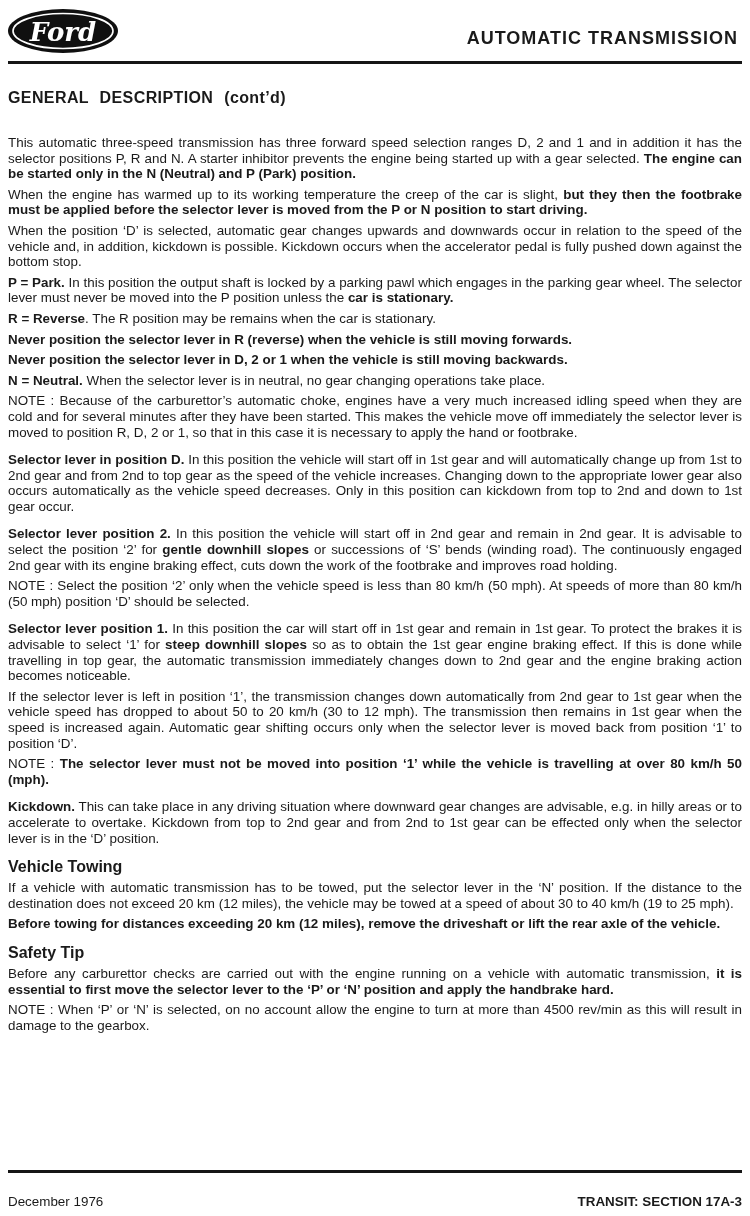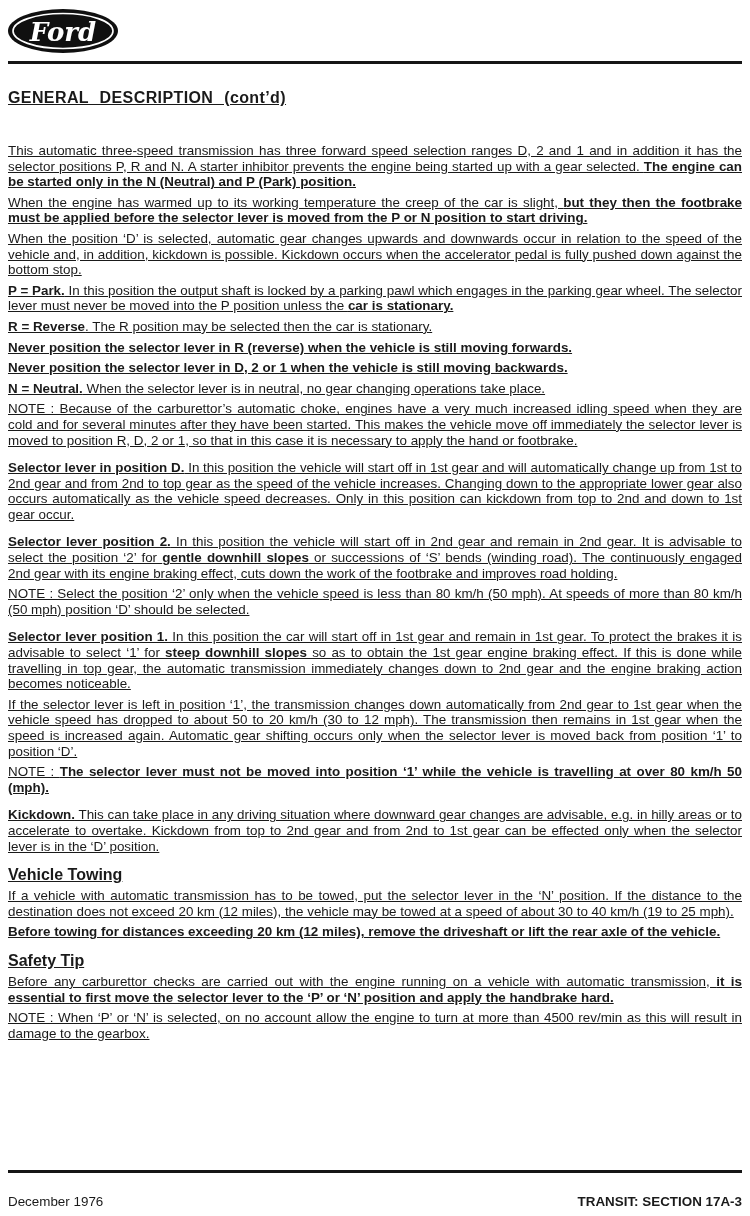--- a/index.html
+++ b/index.html
@@ -5,21 +5,20 @@
   html, body { margin: 0; padding: 0; background: #ffffff; }
   .page {
     position: relative;
     width: 750px;
     height: 1216px;
     background: #ffffff;
     color: #1a1a1a;
     font-family: "Liberation Sans", sans-serif;
     overflow: hidden;
     box-sizing: border-box;
-    text-decoration: underline;
   }
   
   .header { position: relative; padding: 8px 8px 0 8px; height: 53px; }
   .logo-wrap { position: absolute; left: 7px; top: 8px; }
   .doc-title {
     position: absolute;
     right: 12px;
     top: 28px;
     font-size: 18px;
     font-weight: bold;
@@ -44,21 +43,21 @@
   .content {
     margin: 0 8px;
     padding-top: 29px;
   }
   .content p {
     margin: 5px 0 0 0;
     text-align: justify;
     font-size: 13.4px;
     line-height: 15.6px;
   }
-  .content p:first-child { margin-top: 8px; }
+  .content p:first-child { margin-top: 0; }
   .content p.gap-lg { margin-top: 12px; }
   .content h3.sub {
     margin: 13px 0 2px 0;
     font-size: 16px;
     font-weight: bold;
     line-height: 16px;
   }
   .content b { font-weight: 700; }
   
   .footer {
@@ -84,31 +83,32 @@
 <div class="page">
 
   <div class="header">
     <div class="logo-wrap">
       <svg width="112" height="46" viewBox="0 0 112 46">
         <ellipse cx="56" cy="23" rx="55" ry="22" fill="#101010"></ellipse>
         <ellipse cx="56" cy="23" rx="50" ry="17.5" fill="none" stroke="#ffffff" stroke-width="1.6"></ellipse>
         <text x="56" y="32.5" text-anchor="middle" font-family="DejaVu Serif, serif" font-style="italic" font-weight="bold" font-size="26" fill="#ffffff">Ford</text>
       </svg>
     </div>
+    <div class="doc-title">AUTOMATIC TRANSMISSION</div>
   </div>
   <div class="header-rule"></div>
 
   <h2 class="page-heading">GENERAL DESCRIPTION (cont’d)</h2>
 
   <div class="content">
       <p><span>This automatic three-speed transmission has three forward speed selection ranges D, 2 and 1 and in addition it has the selector positions P, R and N. A starter inhibitor prevents the engine being started up with a gear selected. </span><b>The engine can be started only in the N (Neutral) and P (Park) position.</b></p>
       <p><span>When the engine has warmed up to its working temperature the creep of the car is slight, </span><b>but they then the footbrake must be applied before the selector lever is moved from the P or N position to start driving.</b></p>
       <p><span>When the position ‘D’ is selected, automatic gear changes upwards and downwards occur in relation to the speed of the vehicle and, in addition, kickdown is possible. Kickdown occurs when the accelerator pedal is fully pushed down against the bottom stop.</span></p>
       <p><b>P = Park.</b><span> In this position the output shaft is locked by a parking pawl which engages in the parking gear wheel. The selector lever must never be moved into the P position unless the </span><b>car is stationary.</b></p>
-      <p><b>R = Reverse</b><span>. The R position may be selected then the car is stationary.</span></p>
+      <p><b>R = Reverse</b><span>. The R position may be remains when the car is stationary.</span></p>
       <p><b>Never position the selector lever in R (reverse) when the vehicle is still moving forwards.</b></p>
       <p><b>Never position the selector lever in D, 2 or 1 when the vehicle is still moving backwards.</b></p>
       <p><b>N = Neutral.</b><span> When the selector lever is in neutral, no gear changing operations take place.</span></p>
       <p><span>NOTE : Because of the carburettor’s automatic choke, engines have a very much increased idling speed when they are cold and for several minutes after they have been started. This makes the vehicle move off immediately the selector lever is moved to position R, D, 2 or 1, so that in this case it is necessary to apply the hand or footbrake.</span></p>
       <p class="gap-lg"><b>Selector lever in position D.</b><span> In this position the vehicle will start off in 1st gear and will automatically change up from 1st to 2nd gear and from 2nd to top gear as the speed of the vehicle increases. Changing down to the appropriate lower gear also occurs automatically as the vehicle speed decreases. Only in this position can kickdown from top to 2nd and down to 1st gear occur.</span></p>
       <p class="gap-lg"><b>Selector lever position 2.</b><span> In this position the vehicle will start off in 2nd gear and remain in 2nd gear. It is advisable to select the position ‘2’ for </span><b>gentle downhill slopes</b><span> or successions of ‘S’ bends (winding road). The continuously engaged 2nd gear with its engine braking effect, cuts down the work of the footbrake and improves road holding.</span></p>
       <p><span>NOTE : Select the position ‘2’ only when the vehicle speed is less than 80 km/h (50 mph). At speeds of more than 80 km/h (50 mph) position ‘D’ should be selected.</span></p>
       <p class="gap-lg"><b>Selector lever position 1.</b><span> In this position the car will start off in 1st gear and remain in 1st gear. To protect the brakes it is advisable to select ‘1’ for </span><b>steep downhill slopes</b><span> so as to obtain the 1st gear engine braking effect. If this is done while travelling in top gear, the automatic transmission immediately changes down to 2nd gear and the engine braking action becomes noticeable.</span></p>
       <p><span>If the selector lever is left in position ‘1’, the transmission changes down automatically from 2nd gear to 1st gear when the vehicle speed has dropped to about 50 to 20 km/h (30 to 12 mph). The transmission then remains in 1st gear when the speed is increased again. Automatic gear shifting occurs only when the selector lever is moved back from position ‘1’ to position ‘D’.</span></p>
       <p><span>NOTE : </span><b>The selector lever must not be moved into position ‘1’ while the vehicle is travelling at over 80 km/h 50 (mph).</b></p>

